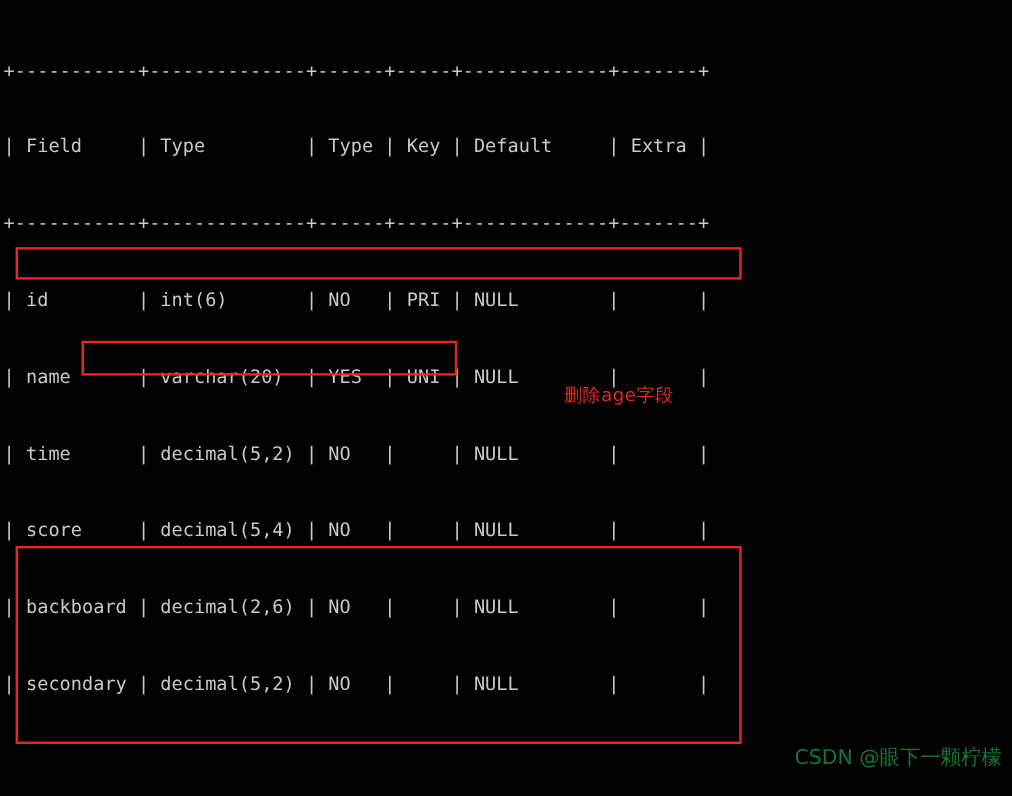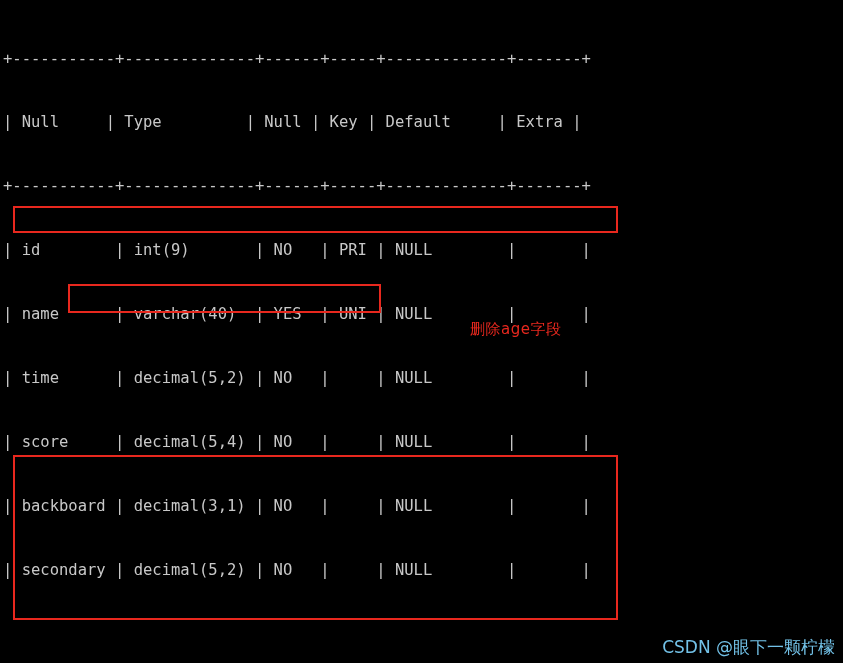--- a/index.html
+++ b/index.html
@@ -61,41 +61,41 @@
     letter-spacing: 0.5px;
     margin-left: 22px;
   }
   #annot-del {
     left: 448px;
     top: 320px;
   }
   .watermark {
     position: absolute;
     right: 8px;
-    bottom: 4px;
-    color: #7dd3fc;
+    bottom: 20px;
+    color: #15803d;
     font-family: "DejaVu Sans", "Liberation Sans", sans-serif;
     font-size: 17px;
     opacity: 0.92;
   }
 </style>
 </head>
 <body>
 
 <div id="screen">
 
   <div class="term">
     <div class="line">+-----------+--------------+------+-----+-------------+-------+</div>
-    <div class="line">| Null     | Type         | Null | Key | Default     | Extra |</div>
+    <div class="line">| Field     | Type         | Type | Key | Default     | Extra |</div>
     <div class="line">+-----------+--------------+------+-----+-------------+-------+</div>
-    <div class="line">| id        | int(9)       | NO   | PRI | NULL        |       |</div>
-    <div class="line">| name      | varchar(40)  | YES  | UNI | NULL        |       |</div>
+    <div class="line">| id        | int(6)       | NO   | PRI | NULL        |       |</div>
+    <div class="line">| name      | varchar(20)  | YES  | UNI | NULL        |       |</div>
     <div class="line">| time      | decimal(5,2) | NO   |     | NULL        |       |</div>
     <div class="line">| score     | decimal(5,4) | NO   |     | NULL        |       |</div>
-    <div class="line">| backboard | decimal(3,1) | NO   |     | NULL        |       |</div>
+    <div class="line">| backboard | decimal(2,6) | NO   |     | NULL        |       |</div>
     <div class="line">| secondary | decimal(5,2) | NO   |     | NULL        |       |</div>
     
     
     
     
     
     
     
     
     

